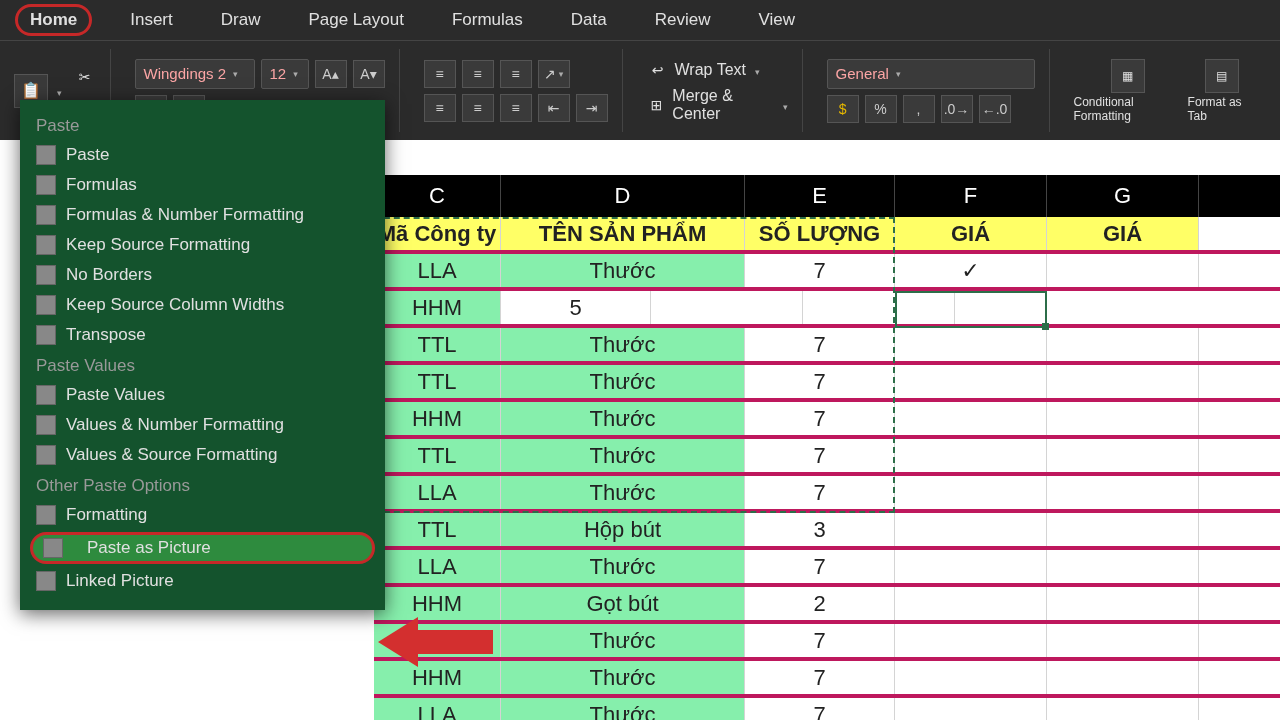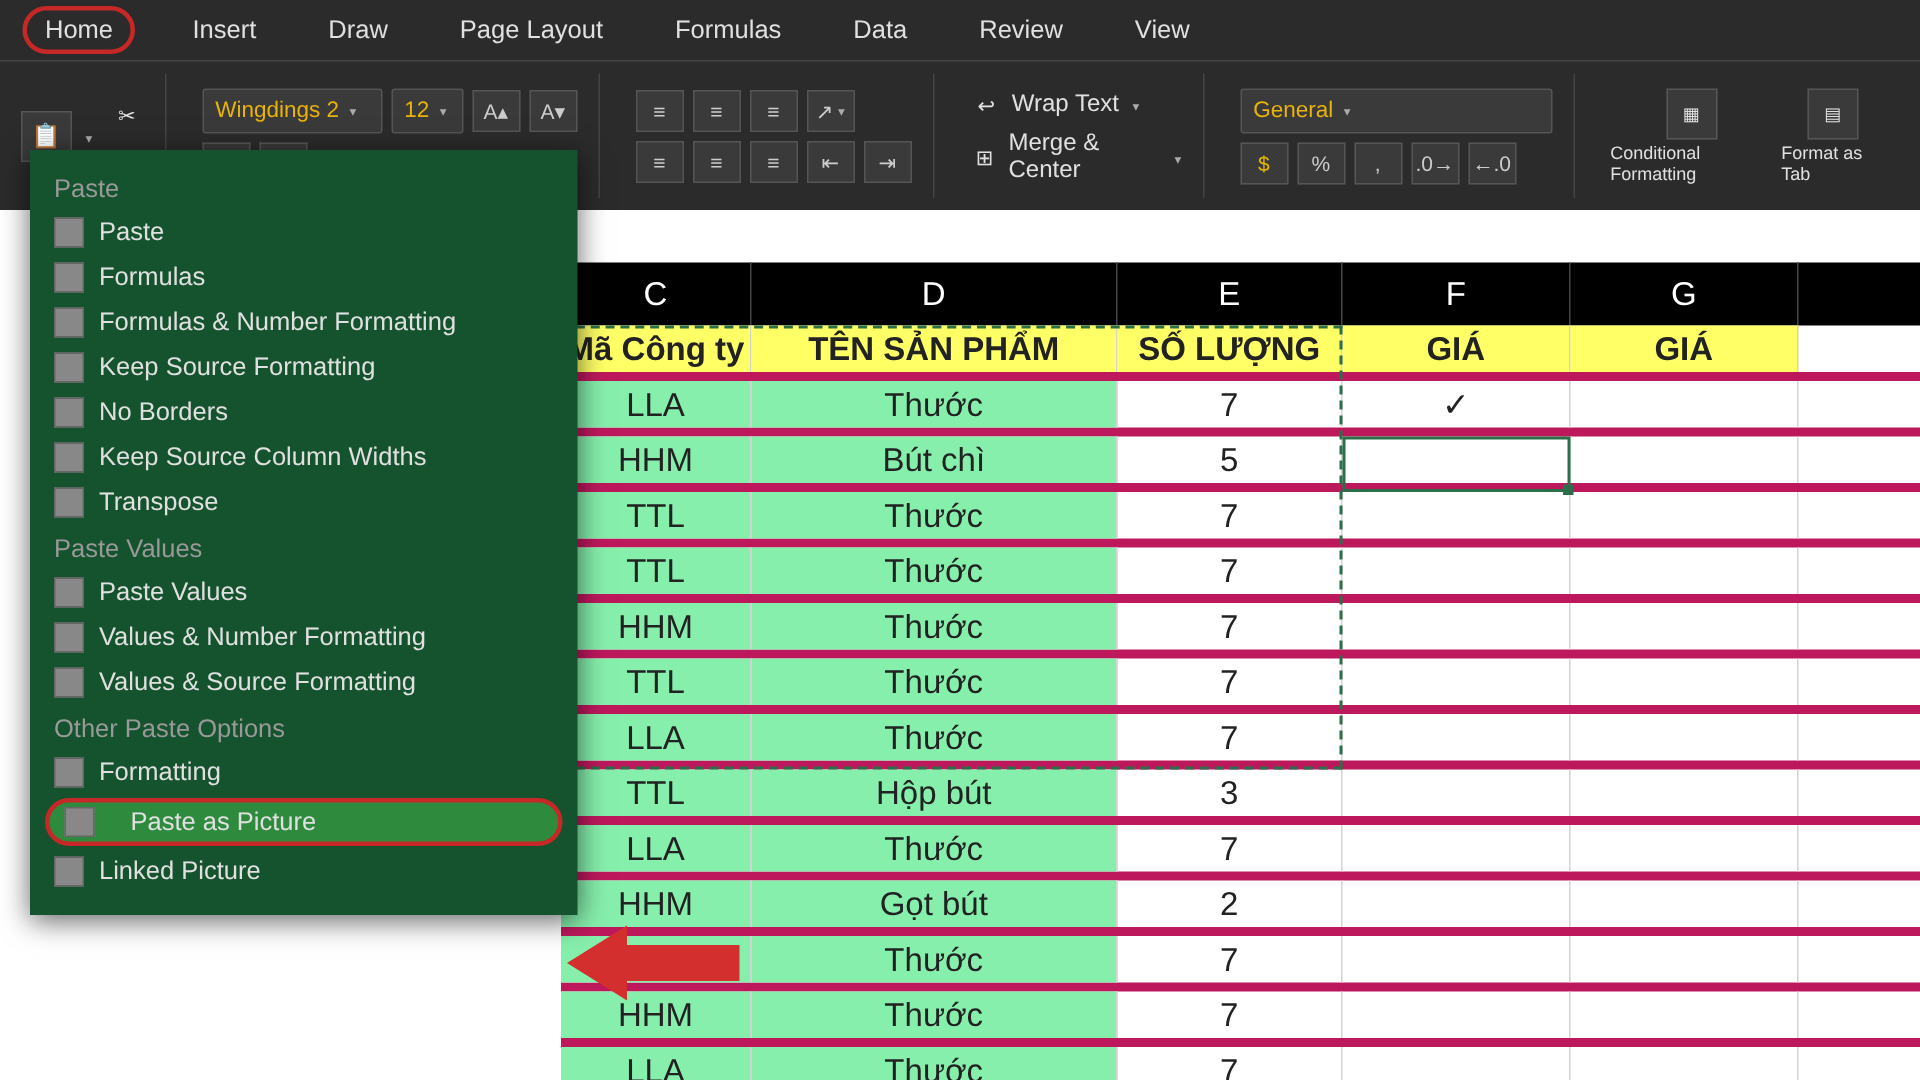--- a/index.html
+++ b/index.html
@@ -1,24 +1,24 @@
 <!DOCTYPE html>
 <html><head>
 <meta charset="utf-8">
 <style>
   * { margin:0; padding:0; box-sizing:border-box; font-family:-apple-system,"Segoe UI",sans-serif; }
   body { background:#fff; width:1280px; height:720px; overflow:hidden; position:relative; }
   .ribbon { background:#2b2b2b; color:#e0e0e0; }
   .tabs { display:flex; height:40px; align-items:center; padding:0 15px; gap:28px; font-size:17px; }
   .tab { cursor:pointer; padding:6px 10px; }
-  .tab.active { border:3px solid #c62828; border-radius:18px; padding:3px 12px; font-weight:400;text-align:right; }
+  .tab.active { border:3px solid #c62828; border-radius:18px; padding:3px 12px; font-weight:700;text-align:right; }
   .toolbar { display:flex; height:100px; padding:8px 10px; gap:20px; align-items:flex-start; border-top:1px solid #444; }
   .group { display:flex; flex-direction:column; gap:6px; border-right:1px solid #444; padding:0 14px 0 4px; height:100%; justify-content:center; }
   .row { display:flex; gap:6px; align-items:center; }
-  .btn { background:#3a3a3a; border:1px solid #555; padding:4px 8px; color:#eab308; font-size:15px; border-radius:2px; display:flex; align-items:center; gap:4px; min-height:30px; }
+  .btn { background:#3a3a3a; border:1px solid #555; padding:4px 8px; color:#fca5a5; font-size:15px; border-radius:2px; display:flex; align-items:center; gap:4px; min-height:30px; }
   .fontbox { width:120px; }
   .sizebox { width:48px; }
   .arrow::after { content:"▾"; font-size:9px; margin-left:3px; color:#aaa; }
   .ic { width:22px; height:22px; display:flex; align-items:center; justify-content:center; font-size:14px; }
   .sq { width:32px; height:28px; background:#3a3a3a; border:1px solid #555; display:flex; align-items:center; justify-content:center; color:#ccc; font-size:14px; }
   .bigbtn { display:flex; flex-direction:column; align-items:center; font-size:12px; gap:2px; }
   .bigic { width:34px; height:34px; background:#3a3a3a; border:1px solid #555; display:flex; align-items:center; justify-content:center; }
 
   
   .paste-menu { position:absolute; top:100px; left:20px; width:365px; background:#14532d; color:#e0e0e0; font-size:17px; padding:10px 0 14px; box-shadow:0 4px 18px rgba(0,0,0,.6); z-index:50; }
@@ -28,21 +28,21 @@
   .menu-item.hi { background:#2e8b3e; border:3px solid #c62828; border-radius:20px; margin:2px 10px; padding:3px 10px;gap:24px; }
 
   
   .red-arrow { position:absolute; top:612px; left:378px; z-index:60; }
 
   
   .sheet { position:absolute; top:175px; left:374px; right:0; bottom:0; background:#fff; color:#222; font-size:22px; }
   .colhead { display:flex; background:#000; color:#fff; height:42px; font-size:22px; font-weight:500; }
   .ch { border-right:1px solid #444; display:flex; align-items:center; justify-content:center; }
   .rows { }
-  .datarow { display:flex; height:37px; border-bottom:6px solid #be185d; }
+  .datarow { display:flex; height:37px; border-bottom:4px solid #be185d; }
   .cell { border-right:1px solid #d4d4d4; display:flex; align-items:center; justify-content:center; }
   .hdrrow .cell { background:#ffff66; font-weight:600; }
   .col-c { width:127px; }
   .col-d { width:244px; }
   .col-e { width:150px; }
   .col-f { width:152px; }
   .col-g { width:152px; }
   .shade { background:#86efac; }
   .marching { position:absolute; border:2px dashed #2c6e49; pointer-events:none; }
   .selcell { position:absolute; border:2px solid #2c6e49; pointer-events:none; }
@@ -217,21 +217,20 @@
       </div>
       <div class="datarow">
         <div class="cell col-c shade">LLA</div>
         <div class="cell col-d shade">Thước</div>
         <div class="cell col-e">7</div>
         <div class="cell col-f">✓</div>
         <div class="cell col-g"></div>
       </div>
       <div class="datarow">
         <div class="cell col-c shade">HHM</div>
-        <div class="cell col-d shade">Bút chì</div>
         <div class="cell col-e">5</div>
         <div class="cell col-f"></div>
         <div class="cell col-g"></div>
       </div>
       <div class="datarow">
         <div class="cell col-c shade">TTL</div>
         <div class="cell col-d shade">Thước</div>
         <div class="cell col-e">7</div>
         <div class="cell col-f"></div>
         <div class="cell col-g"></div>

